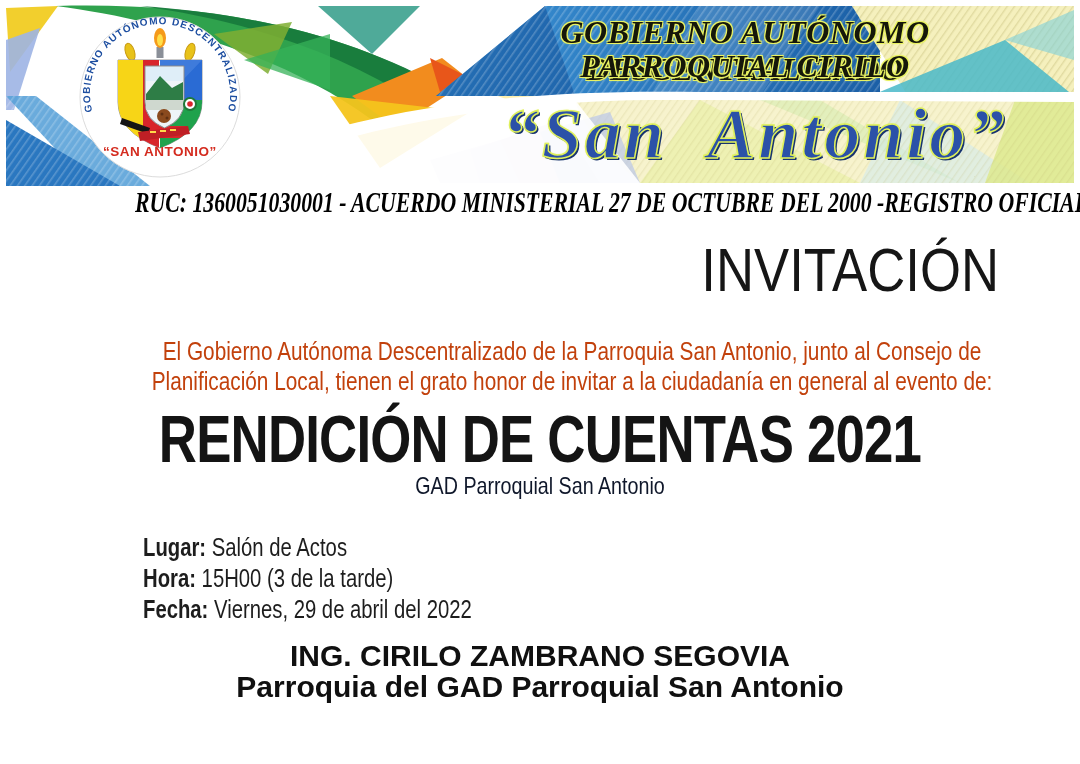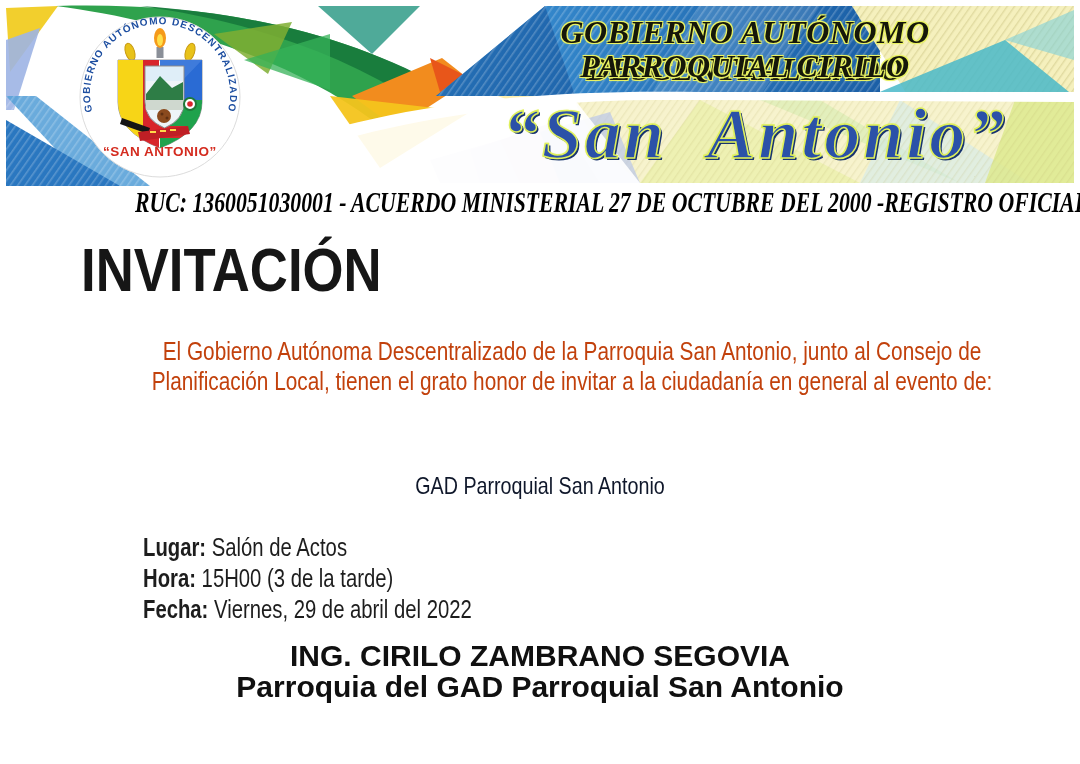--- a/index.html
+++ b/index.html
@@ -17,22 +17,22 @@
   .big-name{position:absolute;left:440px;top:96px;width:630px;text-align:center;
             font-family:"Liberation Serif",serif;font-weight:bold;font-style:italic;
             font-size:72px;line-height:76px;color:#2b51a8;letter-spacing:3px;word-spacing:22px;
             -webkit-text-stroke:1.5px #dff05a;
             text-shadow:2px 2px 0 #17336f,0 0 2px #dff05a;}
   .ruc{position:absolute;left:0;top:186px;width:1080px;text-align:center;
        font-family:"Liberation Serif",serif;font-weight:bold;font-style:italic;
        font-size:29px;line-height:32px;color:#000;}
   .ruc>span{display:block;transform:scaleX(.75);transform-origin:50% 50%;white-space:nowrap;}
   
-  .title{position:absolute;left:0;top:238px;width:1080px;text-align:left;
-         font-size:62px;line-height:64px;font-weight:bold;color:#161616;}
+  .title{position:absolute;left:0;top:238px;width:1080px;text-align:right;
+         font-size:62px;line-height:64px;font-weight:normal;color:#161616;}
   .title>span{display:block;transform:scaleX(.85);transform-origin:50% 50%;}
   .intro{position:absolute;left:0;top:336px;width:1080px;text-align:center;
          font-size:26px;line-height:30px;color:#c2410c;padding-left:32px;}
   .intro>div{transform:scaleX(.8);transform-origin:50% 50%;white-space:nowrap;}
   .event-title{position:absolute;left:0;top:406px;width:1080px;text-align:center;
                font-size:66px;line-height:66px;font-weight:bold;color:#141414;}
   .event-title>span{display:block;transform:scaleX(.8);transform-origin:50% 50%;white-space:nowrap;letter-spacing:-1px;}
   .event-sub{position:absolute;left:0;top:471px;width:1080px;text-align:center;
              font-size:24px;line-height:30px;color:#0f172a;}
   .event-sub>span{display:block;transform:scaleX(.82);transform-origin:50% 50%;}
@@ -176,20 +176,23 @@
 
   <div class="title">
     <span>INVITACIÓN</span>
   </div>
 
   <div class="intro">
     <div>El Gobierno Autónoma Descentralizado de la Parroquia San Antonio, junto al Consejo de</div>
     <div>Planificación Local, tienen el grato honor de invitar a la ciudadanía en general al evento de:</div>
   </div>
 
+  <div class="event-title">
+    <span>RENDICIÓN DE CUENTAS 2021</span>
+  </div>
 
   <div class="event-sub">
     <span>GAD Parroquial San Antonio</span>
   </div>
 
   <div class="details">
     <div class="row"><span class="lbl">Lugar:</span><span> Salón de Actos</span></div>
     <div class="row"><span class="lbl">Hora:</span><span> 15H00 (3 de la tarde)</span></div>
     <div class="row"><span class="lbl">Fecha:</span><span> Viernes, 29 de abril del 2022</span></div>
   </div>

